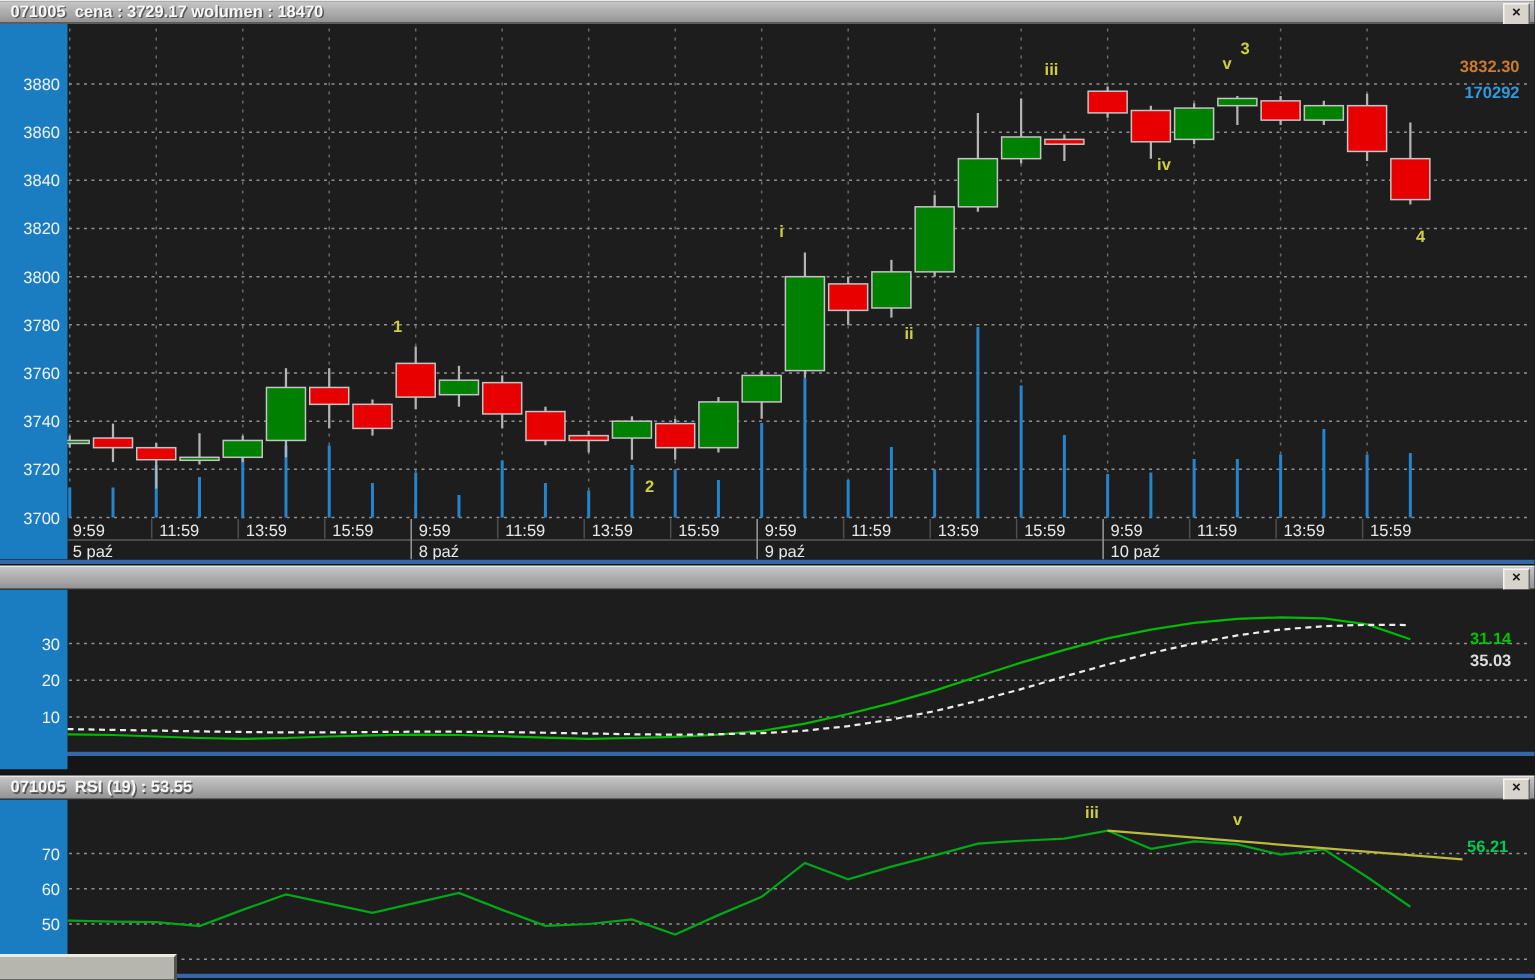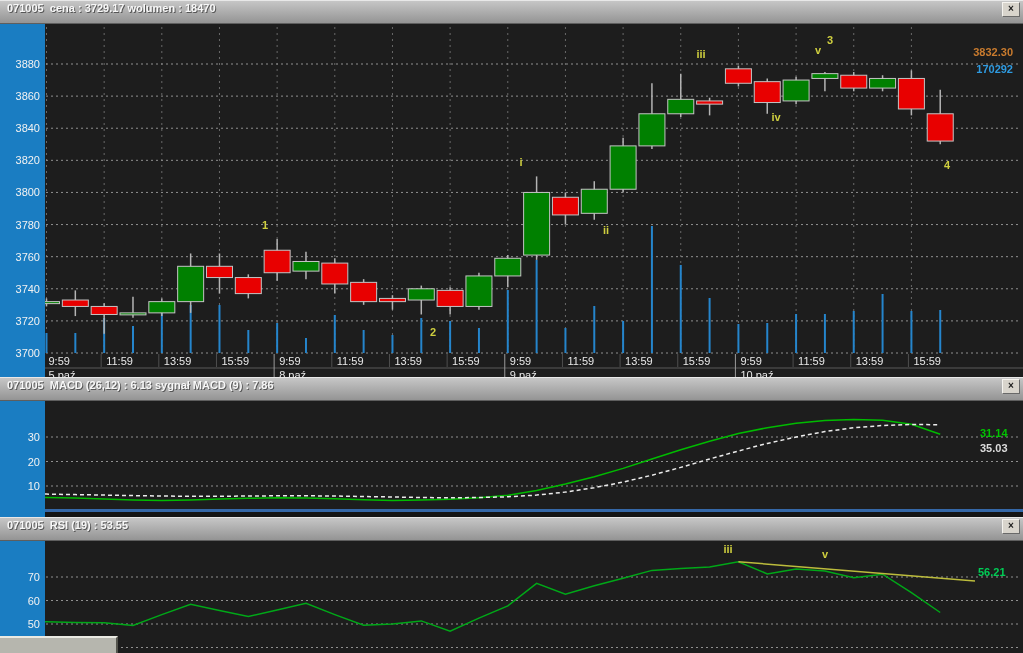--- a/index.html
+++ b/index.html
@@ -2,21 +2,21 @@
 <html><head>
 <meta charset="utf-8">
 <style>
   html,body{margin:0;padding:0;}
   body{
     width:1023px;height:653px;position:relative;overflow:hidden;
     background:#151515;font-family:"Liberation Sans",sans-serif;
   }
   .panel{position:absolute;left:0;width:1023px;}
   .titlebar{
-    height:24px;box-sizing:border-box;position:relative;
+    height:16px;box-sizing:border-box;position:relative;
     background:linear-gradient(#c6c6c6,#949494);
     border-top:1px solid #e8e8e8;border-bottom:1px solid #5e5e5e;
     color:#f7f7f7;font-size:11px;font-weight:bold;
     padding-left:7px;line-height:15px;
     text-shadow:1px 1px 0 rgba(70,70,70,.85);
   }
   .tb-text{white-space:pre;}
   .close-btn{
     position:absolute;right:3px;top:1px;width:16px;height:13px;
     background:#d8d4cc;border:1px solid;
@@ -224,21 +224,20 @@
         <text x="947" y="145" fill="#cfcf3f" text-anchor="middle" font-weight="bold">4</text>
         <text x="1013" y="32" fill="#c97b2e" text-anchor="end" font-weight="bold">3832.30</text>
         <text x="1013" y="49" fill="#2e9ae0" text-anchor="end" font-weight="bold">170292</text>
       </svg>
   </div>
   <div class="sep"></div>
 </div>
 
 <div class="panel" style="top:377px">
   <div class="titlebar">
-    <span class="tb-text">071005  MACD (26,12) : 6.13 sygnał MACD (9) : 7.86</span>
     <div class="close-btn"><span>×</span></div>
   </div>
   <div class="body" style="height:108px">
     <svg id="macd-svg" width="1023" height="120">
         <line x1="46" y1="36" x2="1020" y2="36" stroke="#909090" stroke-width="1" stroke-dasharray="2,3"></line>
         <line x1="46" y1="60.5" x2="1020" y2="60.5" stroke="#909090" stroke-width="1" stroke-dasharray="2,3"></line>
         <line x1="46" y1="85" x2="1020" y2="85" stroke="#909090" stroke-width="1" stroke-dasharray="2,3"></line>
         <polyline points="45,96.5 46.5,96.5 75.3,97.0 104.2,98.0 133.0,99.0 161.8,99.5 190.6,99.0 219.5,98.0 248.3,97.3 277.1,96.8 306.0,97.0 334.8,97.7 363.6,98.7 392.5,99.5 421.3,99.0 450.1,98.2 478.9,96.8 507.8,94.3 536.6,89.4 565.4,83.0 594.3,75.7 623.1,67.4 651.9,58.0 680.8,48.7 709.6,40.2 738.4,32.6 767.3,26.7 796.1,22.3 824.9,19.6 853.7,18.6 882.6,19.3 911.4,23.3 940.2,33.2" fill="none" stroke="#00bb00" stroke-width="1.5"></polyline>
         <polyline points="45,93.1 46.5,93.1 75.3,93.6 104.2,94.1 133.0,94.6 161.8,95.0 190.6,95.3 219.5,95.3 248.3,95.0 277.1,94.8 306.0,94.8 334.8,95.0 363.6,95.5 392.5,96.0 421.3,96.5 450.1,96.8 478.9,96.5 507.8,95.8 536.6,94.1 565.4,91.1 594.3,86.7 623.1,81.1 651.9,74.2 680.8,66.4 709.6,58.0 738.4,50.0 767.3,42.4 796.1,36.0 824.9,30.6 853.7,26.7 882.6,24.5 911.4,23.5 940.2,23.7" fill="none" stroke="#ececec" stroke-width="1.5" stroke-dasharray="4,3"></polyline>
         <rect x="0" y="0" width="45" height="120" fill="#1a7dc2"></rect>

